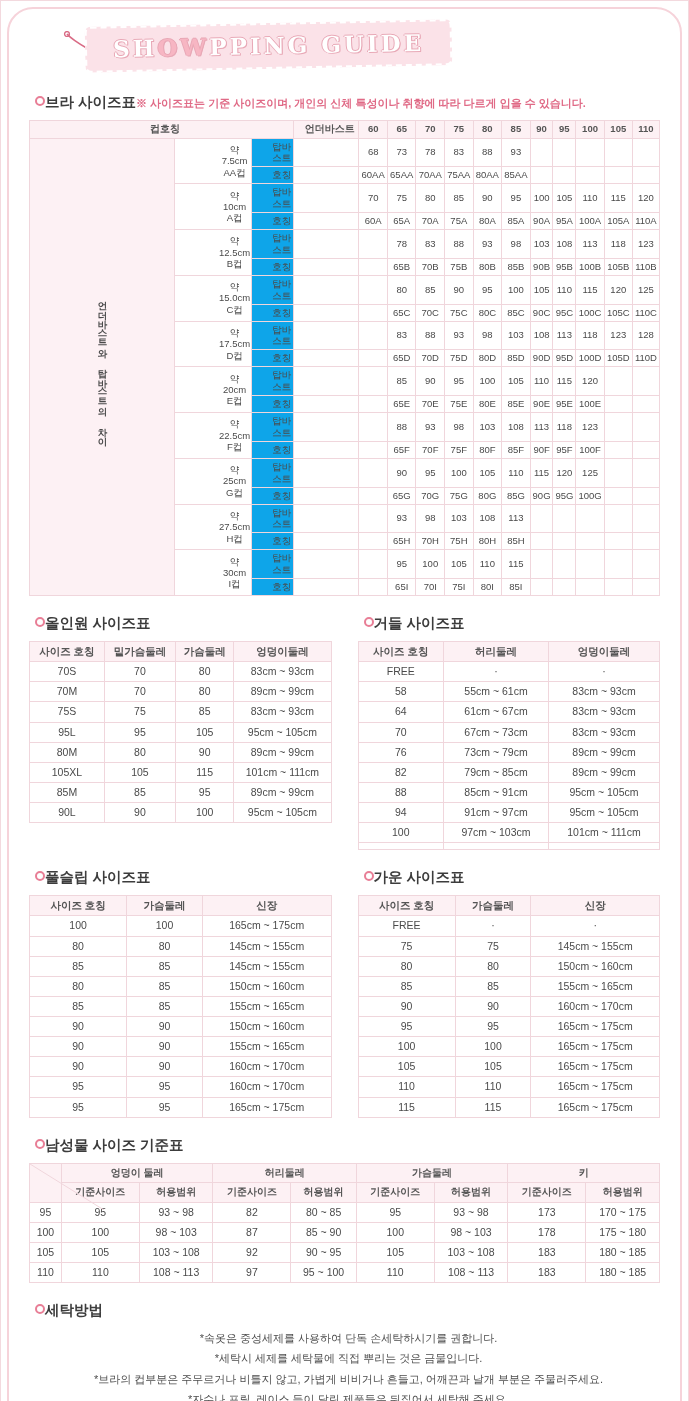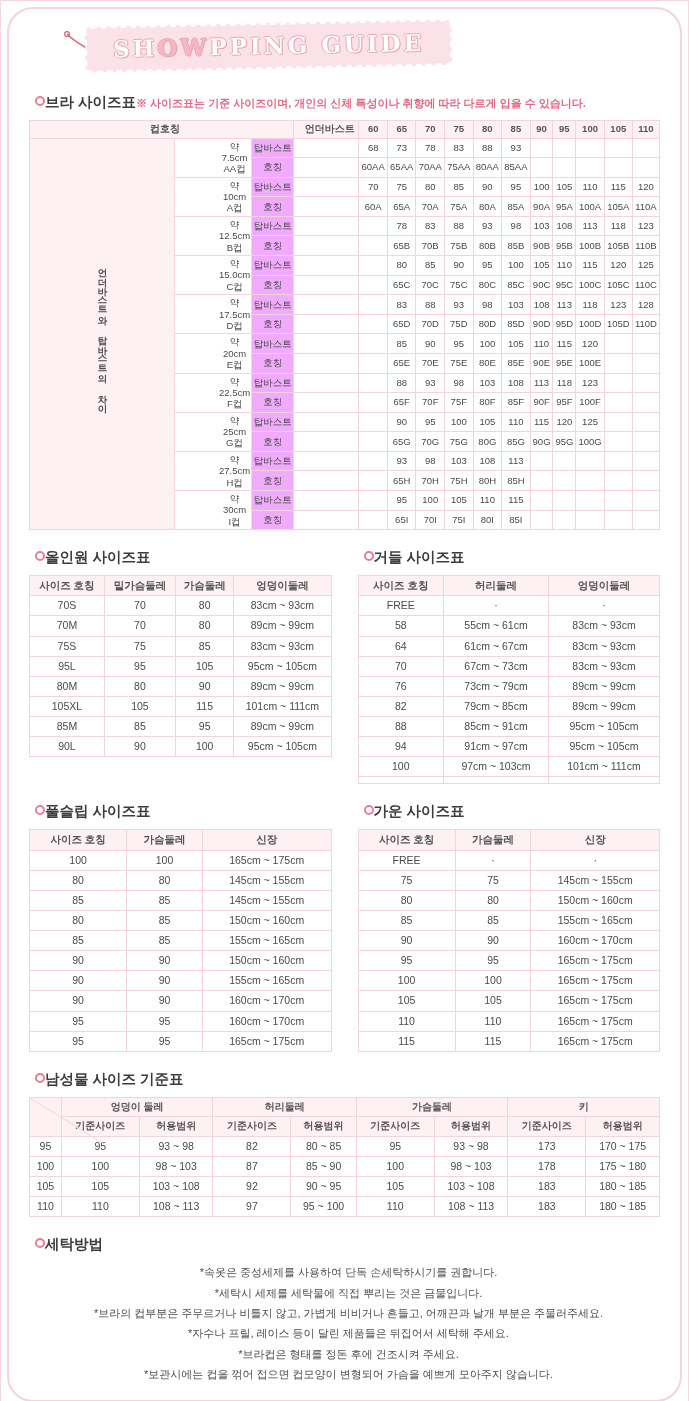--- a/index.html
+++ b/index.html
@@ -121,23 +121,24 @@
     line-height: 1.15;
   }
   .bra-table .cup {
     background: #fff;
     width: 52px;
     font-size: 9.5px;
     line-height: 1.2;
     padding-left: 44px;
   }
   .bra-table .rowlab {
-    background: #f0abfc;
+    background: #0ea5e9;
     width: 42px;
     font-size: 9.5px;
+    padding-left: 19px;
   }
   .bra-table .corner {
     background: #fdf1f4;
     font-weight: bold;
     font-size: 10px;
     padding-left: 8px;
   }
 
   
   .two-col {

